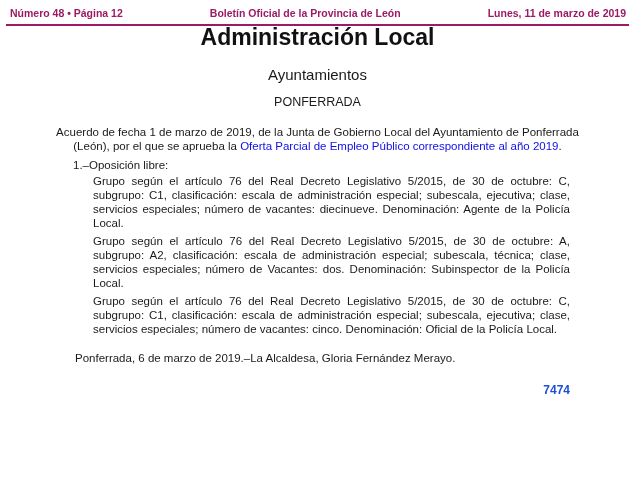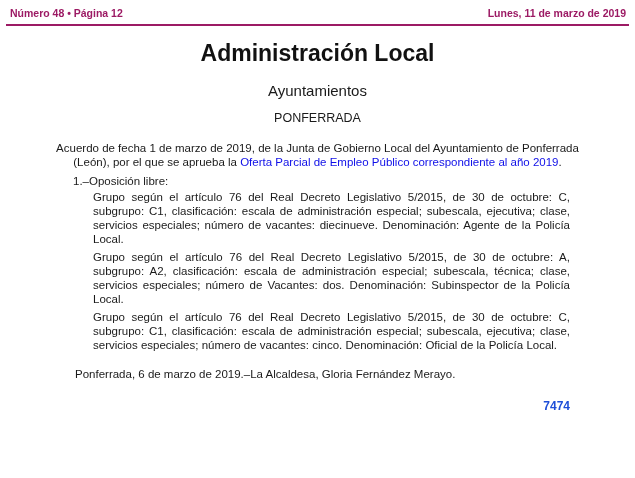--- a/index.html
+++ b/index.html
@@ -26,21 +26,21 @@
   .masthead .center { text-align: center; flex: 1; }
   .masthead .left  { white-space: nowrap; }
   .masthead .right { white-space: nowrap; }
   .rule {
     height: 0;
     border-top: 2px solid #9c1a64;
     margin: 5px 6px 0 6px;
   }
   
   .title-main {
-    margin-top: 16px;
+    margin-top: 0;
     text-align: center;
     font-size: 23px;
     font-weight: bold;
     line-height: 1;
     color: #111111;
   }
   .title-section {
     margin-top: 18px;
     text-align: center;
     font-size: 15px;
@@ -84,20 +84,21 @@
     font-size: 12px;
   }
 </style>
 </head>
 <body>
 
 <div class="page">
 
   <div class="masthead">
     <span class="left">Número 48 • Página 12</span>
+    <span class="center">Boletín Oficial de la Provincia de León</span>
     <span class="right">Lunes, 11 de marzo de 2019</span>
   </div>
 
   <div class="rule"></div>
 
   <div class="title-main">Administración Local</div>
 
   <div class="title-section">Ayuntamientos</div>
 
   <div class="title-muni">PONFERRADA</div>

